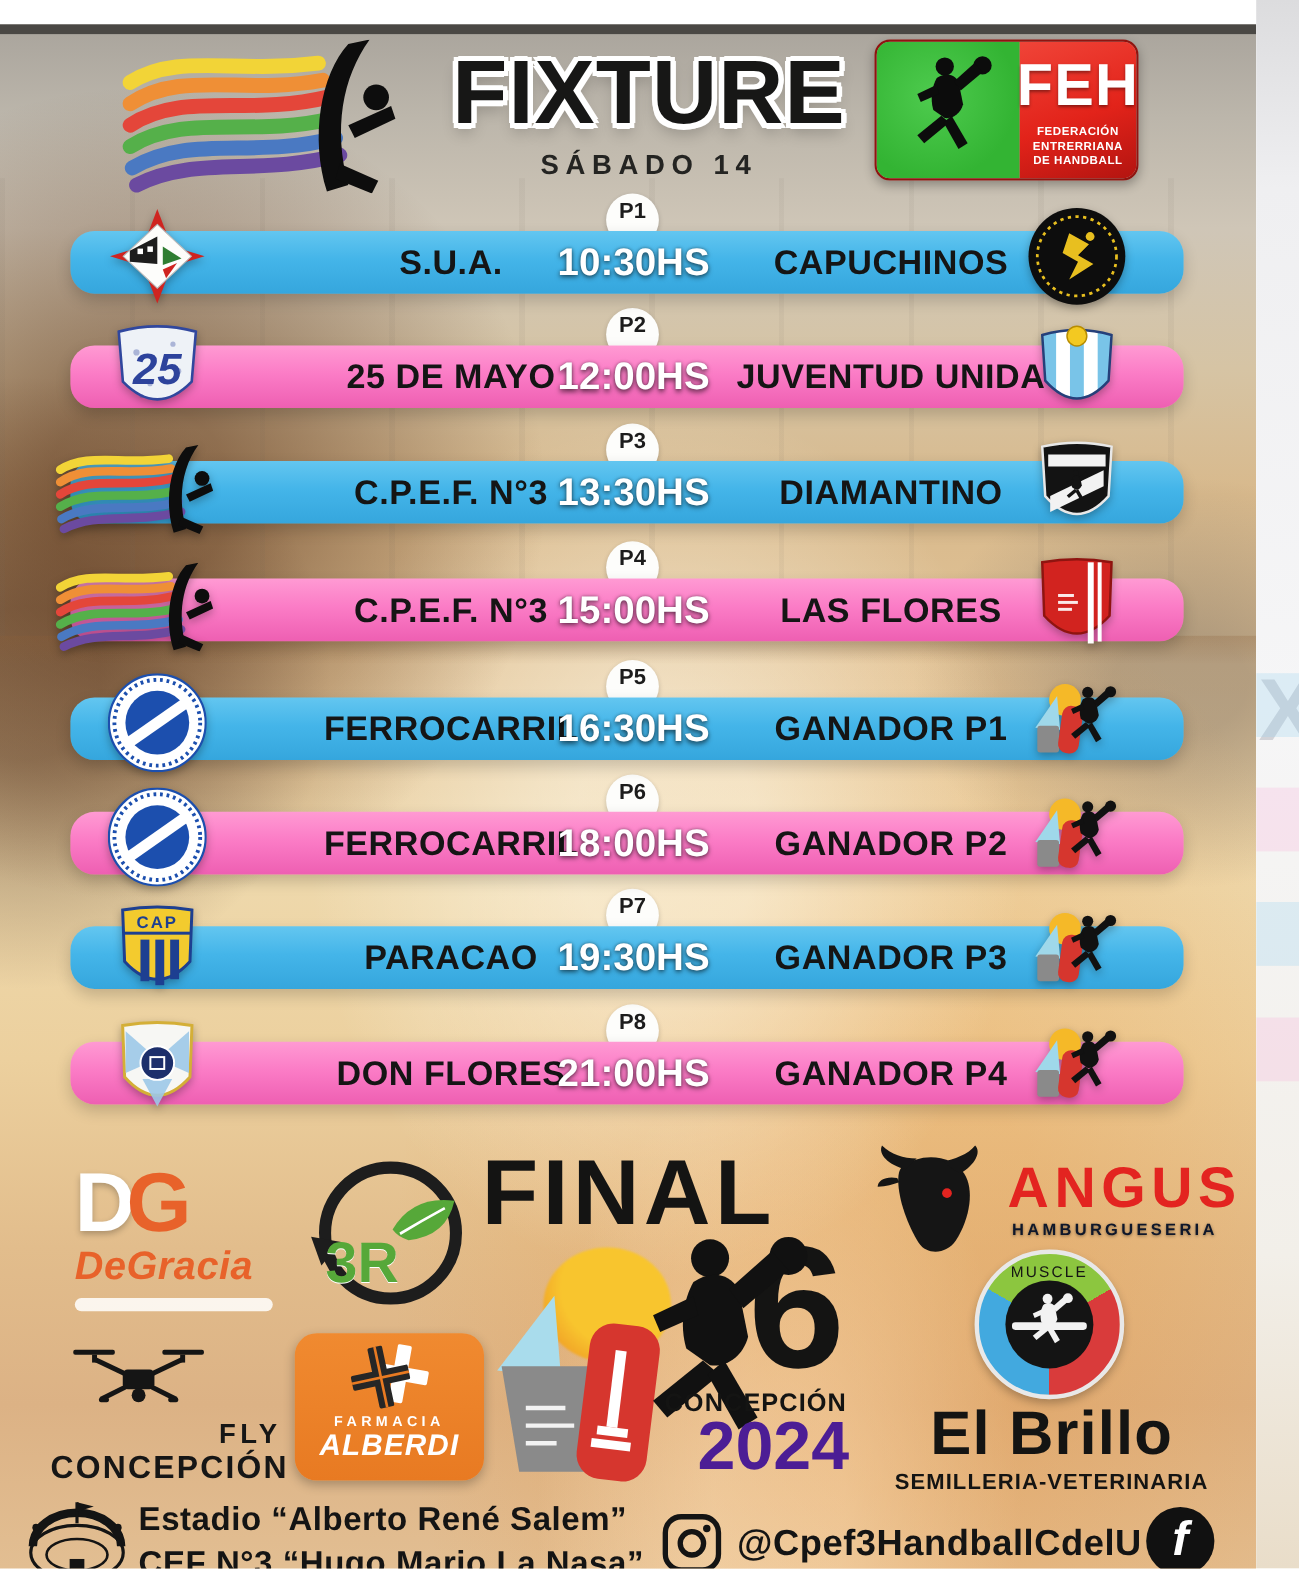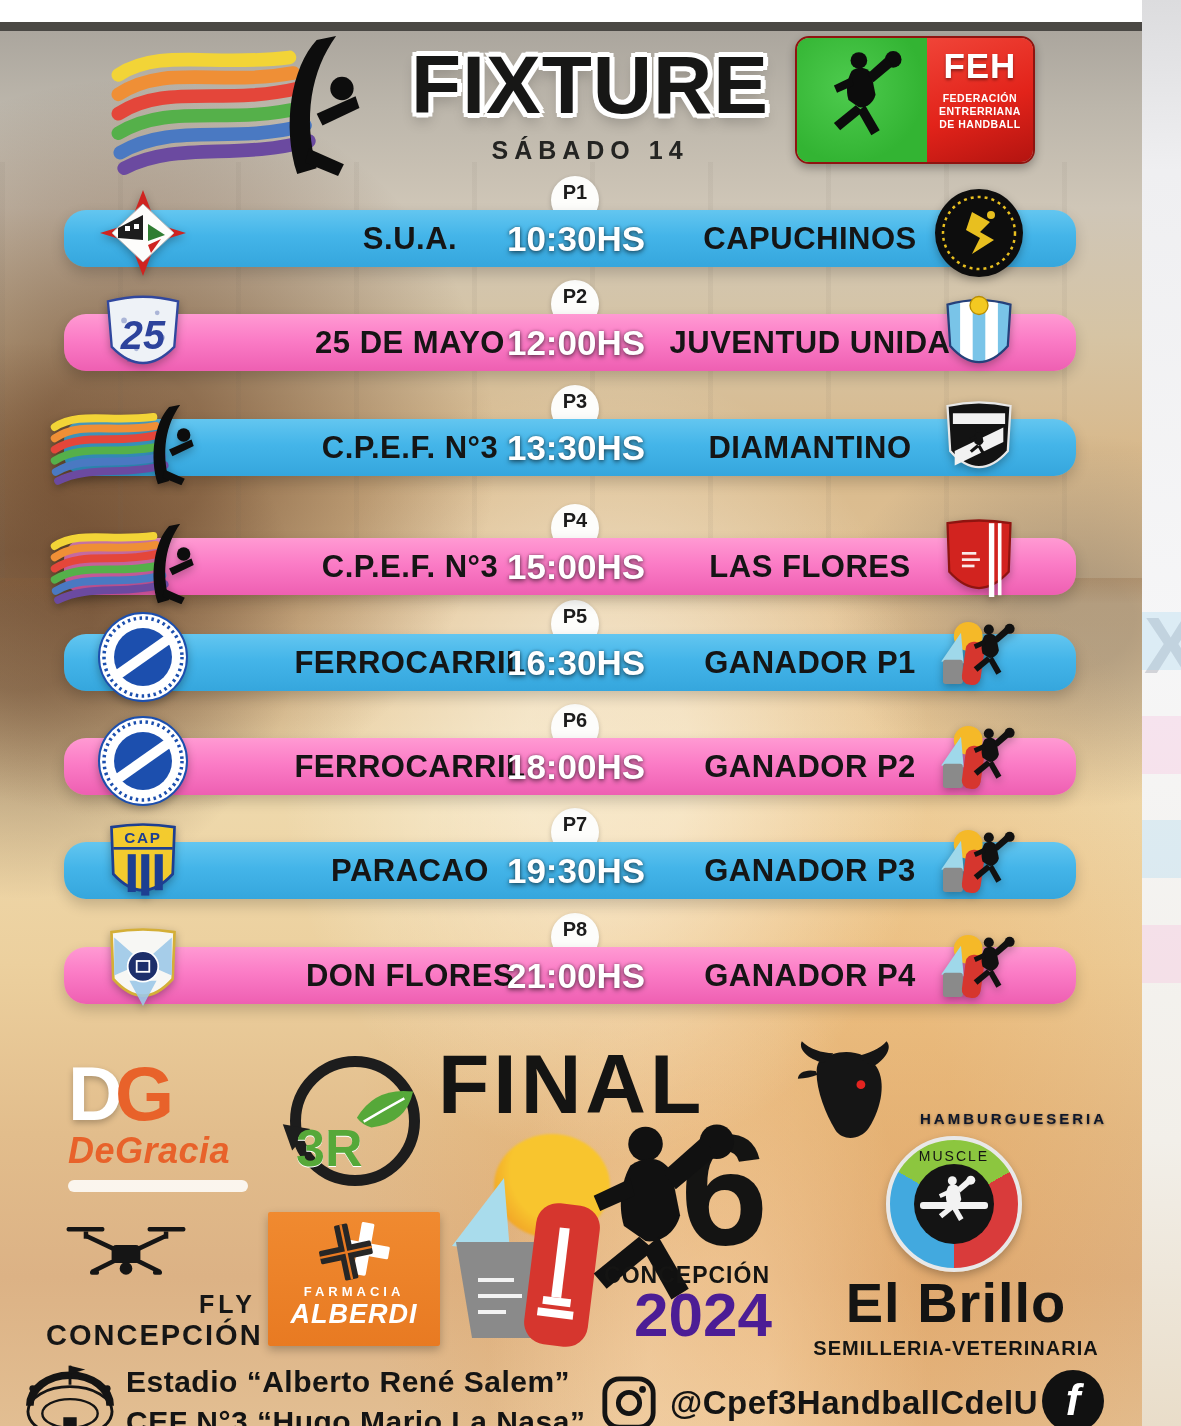--- a/index.html
+++ b/index.html
@@ -35,21 +35,21 @@
 
   
   .header-cpef-logo{position:absolute;left:92px;top:14px;width:286px;height:140px;}
   .title-block{position:absolute;left:390px;top:16px;width:400px;text-align:center;}
   .poster-title{font-size:82px;font-weight:900;letter-spacing:1px;color:#171716;
     text-shadow:-4px -4px 0 #fff,4px -4px 0 #fff,-4px 4px 0 #fff,4px 4px 0 #fff,0 -5px 0 #fff,0 5px 0 #fff,-5px 0 0 #fff,5px 0 0 #fff,0 8px 14px rgba(0,0,0,.25);}
   .poster-subtitle{margin-top:4px;font-size:25px;font-weight:900;letter-spacing:6px;color:#242422;}
   .feh-logo{position:absolute;left:795px;top:14px;width:240px;height:128px;border-radius:14px;display:flex;overflow:hidden;box-shadow:0 4px 10px rgba(0,0,0,.3);border:2px solid #8f1410;}
   .feh-left{width:55%;background:radial-gradient(circle at 40% 40%, #4ecb4e, var(--feh-green) 70%);display:flex;align-items:center;justify-content:center;}
   .feh-right{width:45%;background:linear-gradient(160deg,#f04438 0%, var(--feh-red) 55%, #b31410 100%);color:#fff;padding:8px 6px;display:flex;flex-direction:column;align-items:center;}
-  .feh-abbr{font-size:35px;font-weight:900;letter-spacing:1px;text-shadow:0 2px 3px rgba(0,0,0,.4);}
+  .feh-abbr{font-size:54px;font-weight:900;letter-spacing:1px;text-shadow:0 2px 3px rgba(0,0,0,.4);}
   .feh-name{margin-top:6px;font-size:10.5px;font-weight:700;text-align:center;line-height:1.25;letter-spacing:.5px;}
 
   
   .match-row{position:absolute;left:0;width:1142px;height:106px;}
   .p-badge{position:absolute;left:551px;top:0;width:48px;height:48px;border-radius:50%;background:#fdfdfb;z-index:1;
     text-align:center;font-size:20px;font-weight:900;color:#1c1c1c;line-height:32px;box-shadow:0 2px 5px rgba(0,0,0,.2);}
   .bar{position:absolute;left:64px;top:34px;width:1012px;height:57px;border-radius:22px;z-index:2;box-shadow:0 6px 14px rgba(0,0,0,.18);}
   .bar-blue .bar{background:linear-gradient(180deg,#63c6f0 0%,var(--bar-blue) 45%,#35a6dd 100%);}
   .bar-pink .bar{background:linear-gradient(180deg,#ff9ad3 0%,var(--bar-pink) 45%,#ee5fb2 100%);}
   .team-logo{position:absolute;top:12px;width:90px;height:90px;z-index:3;filter:drop-shadow(0 3px 4px rgba(0,0,0,.3));}
@@ -100,21 +100,21 @@
 
   .elbrillo{position:absolute;left:788px;top:1248px;width:336px;text-align:center;}
   .elbrillo-name{font-size:56px;font-weight:900;color:#141413;letter-spacing:1px;}
   .elbrillo-sub{margin-top:2px;font-size:20px;font-weight:800;color:#141413;letter-spacing:1px;}
 
   .fly{position:absolute;left:46px;top:1196px;width:210px;text-align:right;}
   .fly-drone{width:160px;height:72px;}
   .fly-line1{font-size:25px;font-weight:900;color:#161616;letter-spacing:4px;}
   .fly-line2{font-size:29px;font-weight:900;color:#161616;letter-spacing:2px;}
 
-  .alberdi{position:absolute;left:268px;top:1190px;width:172px;height:134px;border-radius:2px;
+  .alberdi{position:absolute;left:268px;top:1190px;width:172px;height:134px;border-radius:20px;
     background:linear-gradient(180deg,#f08a30,var(--alberdi-orange));box-shadow:0 4px 10px rgba(0,0,0,.25);text-align:center;overflow:hidden;}
   .alberdi-cross{width:120px;height:72px;margin-top:4px;}
   .alberdi-line1{font-size:13px;font-weight:800;color:#fff;letter-spacing:4px;margin-top:-4px;}
   .alberdi-line2{font-size:27px;font-weight:900;font-style:italic;color:#fff;letter-spacing:1px;}
 
   
   .stadium-icon{position:absolute;left:20px;top:1336px;width:100px;height:86px;}
   .venue{position:absolute;left:126px;top:1340px;width:480px;}
   .venue-line{font-size:30px;font-weight:900;color:#141414;line-height:1.33;letter-spacing:.5px;white-space:nowrap;}
   .ig-icon{position:absolute;left:600px;top:1352px;width:58px;height:58px;}
@@ -257,21 +257,21 @@
     <div class="match-text match-time">13:30HS</div>
     <div class="match-text away-team">DIAMANTINO</div>
     <svg class="team-logo right" viewBox="0 0 90 100">
       <path d="M10,10 Q45,2 80,10 L77,60 Q45,96 13,60 Z" fill="#131313" stroke="#e8e8e8" stroke-width="2.5"></path>
       <polygon points="16,18 74,18 74,30 16,30" fill="#f2f2f2"></polygon>
       <polygon points="18,60 72,34 72,50 18,76" fill="#f2f2f2"></polygon>
       <use href="#sym-player" x="26" y="32" width="38" height="38" fill="#131313"></use>
     </svg>
   </div>
 
-  <div class="match-row bar-pink" style="top:482px">
+  <div class="match-row bar-pink" style="top:470px">
     <div class="p-badge">P4</div>
     <div class="bar"></div>
     <svg class="team-logo left wide" viewBox="0 0 132 72">
         <use href="#sym-cpef"></use>
       </svg>
     <div class="match-text home-team">C.P.E.F. N°3</div>
     <div class="match-text match-time">15:00HS</div>
     <div class="match-text away-team">LAS FLORES</div>
     <svg class="team-logo right" viewBox="0 0 90 100">
       <path d="M10,8 Q45,2 80,8 L78,62 Q45,98 12,62 Z" fill="#d2231f" stroke="#8f1410" stroke-width="2.5"></path>
@@ -418,20 +418,21 @@
   <div class="angus">
     <svg class="angus-bull" viewBox="0 0 130 115">
       <g fill="#151515">
         <path d="M30,22 C48,8 76,10 88,28 C97,42 94,68 80,90 C72,102 54,104 46,92 C36,76 27,52 27,34 C27,28 28,25 30,22 Z"></path>
         <path d="M34,24 C18,20 8,10 12,2 C20,10 32,14 44,14 Z"></path>
         <path d="M84,28 C98,20 104,8 98,2 C92,10 78,15 68,17 Z"></path>
         <path d="M26,32 C16,30 8,34 8,40 C16,40 22,38 28,36 Z"></path>
       </g>
       <circle cx="72" cy="46" r="4.5" fill="#e32420"></circle>
     </svg>
+    <div class="angus-name">ANGUS</div>
     <div class="angus-sub">HAMBURGUESERIA</div>
   </div>
 
   <div class="muscle">
     <div class="muscle-label">MUSCLE</div>
     <div class="muscle-core"></div>
     <svg class="muscle-figure" viewBox="0 0 100 100">
         <use href="#sym-player" fill="#f2f2f2"></use>
       </svg>
     <div class="muscle-bar"></div>

